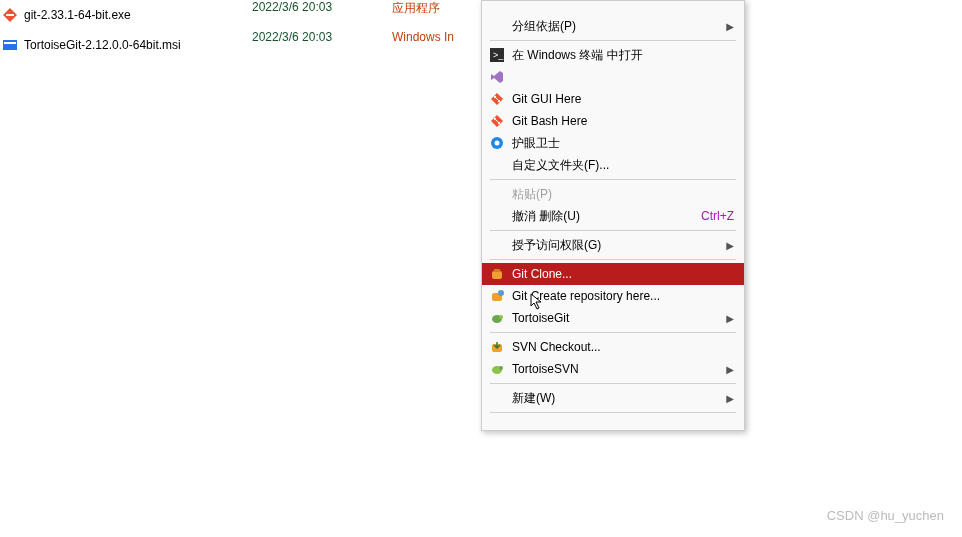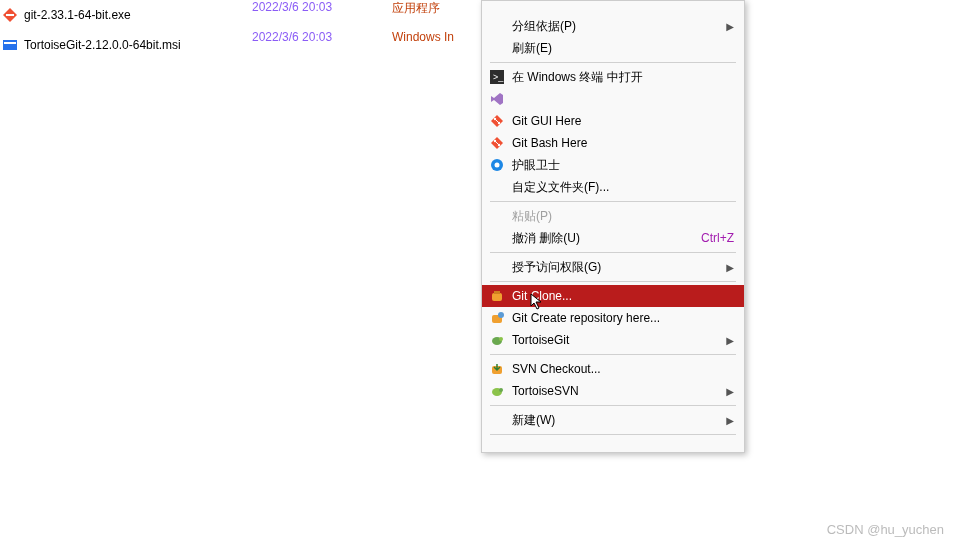--- a/index.html
+++ b/index.html
@@ -23,21 +23,21 @@
     }
     .file-icon {
       width: 16px;
       height: 16px;
       margin-right: 6px;
       display: inline-flex;
       align-items: center;
       justify-content: center;
     }
     .col-name { width: 250px; display: flex; align-items: center; }
-    .col-date { width: 140px; color: #8b5cf6; }
+    .col-date { width: 140px; color: #14532d; }
     .col-type { width: 100px; color: #c2410c; }
     .context-menu {
       position: absolute;
       left: 481px;
       top: 0;
       width: 264px;
       background: #f9f9f9;
       border: 1px solid #ccc;
       box-shadow: 2px 2px 6px rgba(0,0,0,0.25);
       padding: 14px 0;
@@ -74,21 +74,21 @@
       font-size: 10px;
     }
     .menu-separator {
       height: 1px;
       background: #d0d0d0;
       margin: 3px 8px;
     }
     .watermark {
       position: absolute;
       right: 18px;
-      bottom: 0;
+      bottom: 14px;
       color: rgba(120,120,120,0.5);
       font-size: 13px;
     }
     .cursor {
       position: absolute;
       left: 530px;
       top: 293px;
       pointer-events: none;
     }
   </style>
@@ -123,24 +123,20 @@
     <div class="col-type">Windows In</div>
   </div>
 </div>
 
 <div class="context-menu" id="context-menu">
     <div class="menu-item">
       <span class="menu-icon"></span>
       <span class="menu-label">分组依据(P)</span>
       <span class="menu-arrow">▶</span>
     </div>
-    <div class="menu-item">
-      <span class="menu-icon"></span>
-      <span class="menu-label">刷新(E)</span>
-    </div>
     <div class="menu-separator"></div>
     <div class="menu-item">
       <span class="menu-icon">
         <svg width="14" height="14" viewBox="0 0 14 14">
           <rect width="14" height="14" fill="#2d2d2d"></rect>
           <text x="3" y="10" fill="#fff" font-size="9">&gt;_</text>
         </svg>
       </span>
       <span class="menu-label">在 Windows 终端 中打开</span>
     </div>

